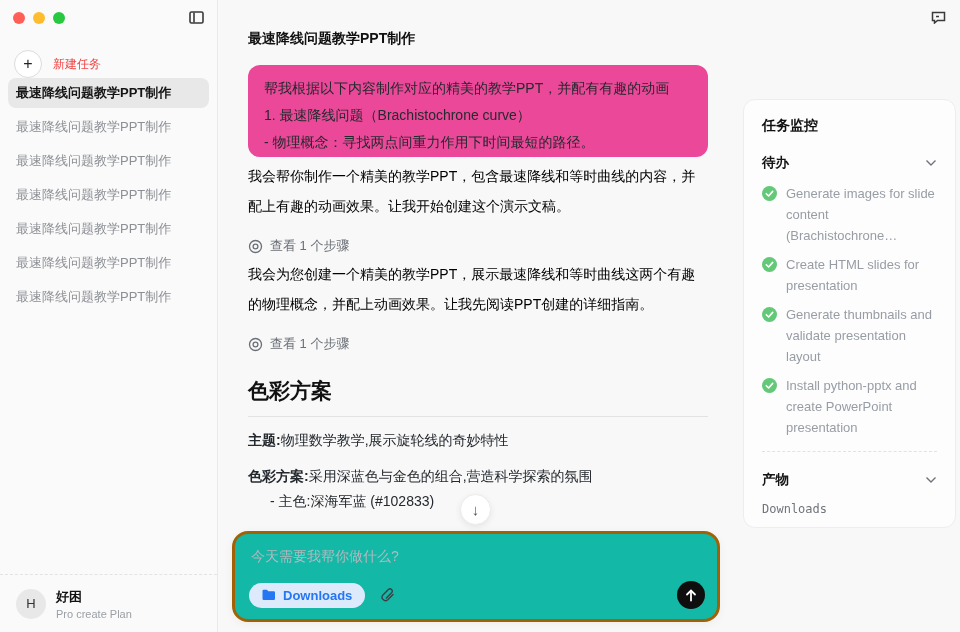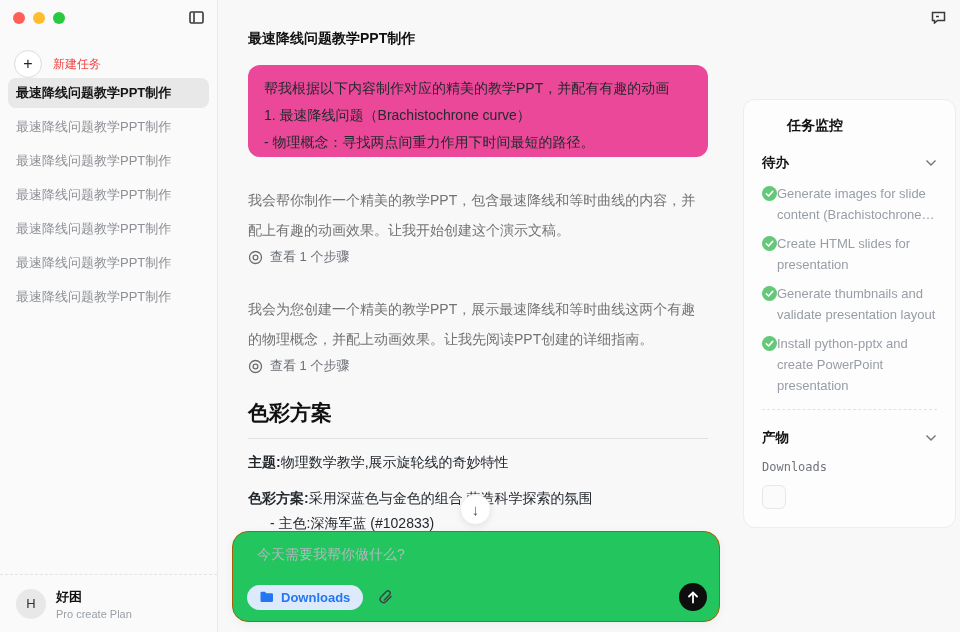--- a/index.html
+++ b/index.html
@@ -42,40 +42,40 @@
   
   .main { position:relative; flex:1; height:632px; background:#f8f8f8; overflow:hidden; }
   .feedback-btn { position:absolute; top:7px; right:12px; width:20px; height:20px;
     display:flex; align-items:center; justify-content:center; cursor:pointer; z-index:6; }
   .chat-col { position:absolute; left:30px; top:30px; width:460px; }
   .chat-title { font-size:14px; font-weight:bold; color:#111; }
   .user-bubble {
     margin-top:17px; background:#ec4899; border-radius:12px; padding:10px 16px;
     font-size:14px; line-height:27px; color:#24292e; height:92px; overflow:hidden;
   }
-  .msg { font-size:14px; line-height:30px; color:#737373; margin-top:28px; }
-  .steps-row { display:flex; align-items:center; gap:7px; margin-top:3px; color:#6b7077;
+  .msg { font-size:14px; line-height:30px; color:#000000; margin-top:4px; }
+  .steps-row { display:flex; align-items:center; gap:7px; margin-top:16px; color:#6b7077;
     font-size:13px; cursor:pointer; }
   .design-h { margin-top:24px; font-size:21px; font-weight:bold; color:#111;
     padding-bottom:11px; border-bottom:1px solid #e2e2e2; }
   .design-line { margin-top:10px; font-size:14px; line-height:26px; color:#24292e; }
   .design-line b { font-weight:bold; }
   .clipped-line { margin-top:4px; padding-left:22px; font-size:14px; color:#24292e; }
   
   .scroll-down {
     position:absolute; left:242px; top:494px; width:31px; height:31px; border-radius:50%;
     background:#fff; border:1px solid #ececec; box-shadow:0 2px 6px rgba(0,0,0,.08);
     display:flex; align-items:center; justify-content:center; color:#555; font-size:15px;
     cursor:pointer; z-index:5;
   }
   
   .composer {
     position:absolute; left:14px; bottom:10px; width:488px; height:91px;
-    background:#22c55e; border:1px solid #a16207; border-radius:16px;
-    box-shadow:0 2px 10px rgba(0,0,0,.05); z-index:4;padding-left:8px;
+    background:#14b8a6; border:3px solid #a16207; border-radius:16px;
+    box-shadow:0 2px 10px rgba(0,0,0,.05); z-index:4;
   }
   .composer textarea {
     width:100%; height:40px; border:0; outline:0; resize:none; background:transparent;
     padding:14px 16px 0; font-size:14px; font-family:inherit; color:#333;
   }
   .composer textarea::placeholder { color:#b3b8bf; }
   .composer-row { position:absolute; left:14px; right:12px; bottom:10px;
     display:flex; align-items:center; }
   .chip {
     display:flex; align-items:center; gap:7px; background:#ddeafc; color:#2476f2;
@@ -85,26 +85,26 @@
   .send-btn {
     margin-left:auto; width:28px; height:28px; border-radius:50%; background:#0e0e0e;
     display:flex; align-items:center; justify-content:center; cursor:pointer;
   }
   
   .monitor {
     position:absolute; left:525px; right:4px; top:99px; bottom:104px;
     background:#fdfdfd; border:1px solid #ededed; border-radius:12px;
     padding:17px 18px; overflow:hidden; z-index:3;
   }
-  .monitor-title { font-size:14px; font-weight:bold; color:#111;margin-left:25px; }
+  .monitor-title { font-size:14px; font-weight:bold; color:#111; }
   .sec-head { display:flex; align-items:center; justify-content:space-between;
     margin-top:19px; cursor:pointer; }
   .sec-head .sec-label { font-size:13.5px; font-weight:bold; color:#151515; }
   .todo-list { margin-top:11px; }
-  .todo-item { display:flex; margin-bottom:8px; }
+  .todo-item { display:flex; gap:9px; margin-bottom:8px; }
   .todo-item .txt { font-size:13px; line-height:21px; color:#989da5; }
   .todo-item svg { margin-top:3px; flex:none; }
   .dashed { border:0; border-top:1px dashed #e2e2e2; margin:13px 0 0; }
   .dl-label { margin-top:13px; font-family:"DejaVu Sans Mono","Liberation Mono",monospace;
     font-size:12px; color:#70747b; }
   .file-row, .skill-row { display:flex; align-items:center; gap:10px; margin-top:11px; cursor:pointer; }
   .mini-icon {
     width:24px; height:24px; border-radius:6px; border:1px solid #e7e7e7; background:#fbfbfb;
     display:flex; align-items:center; justify-content:center; flex:none;
   }

